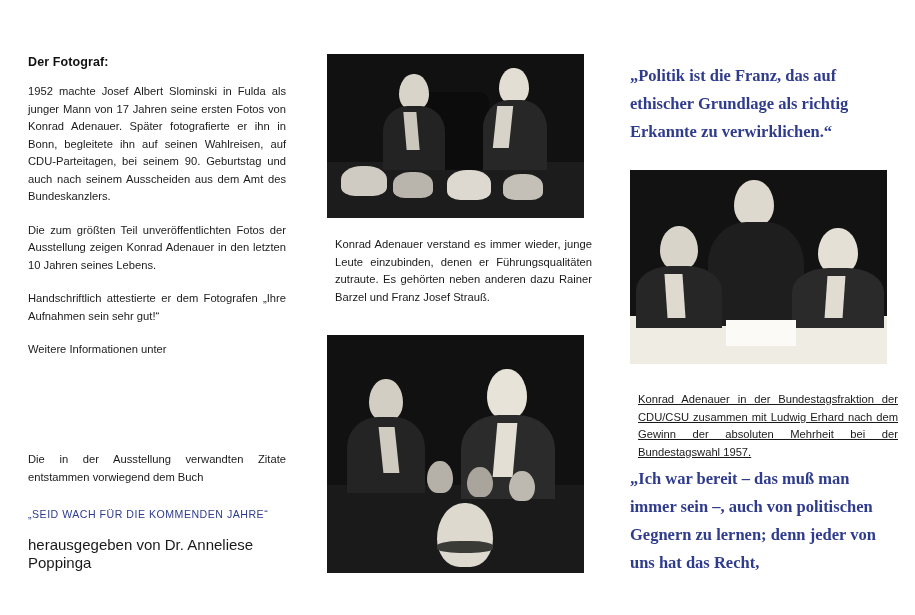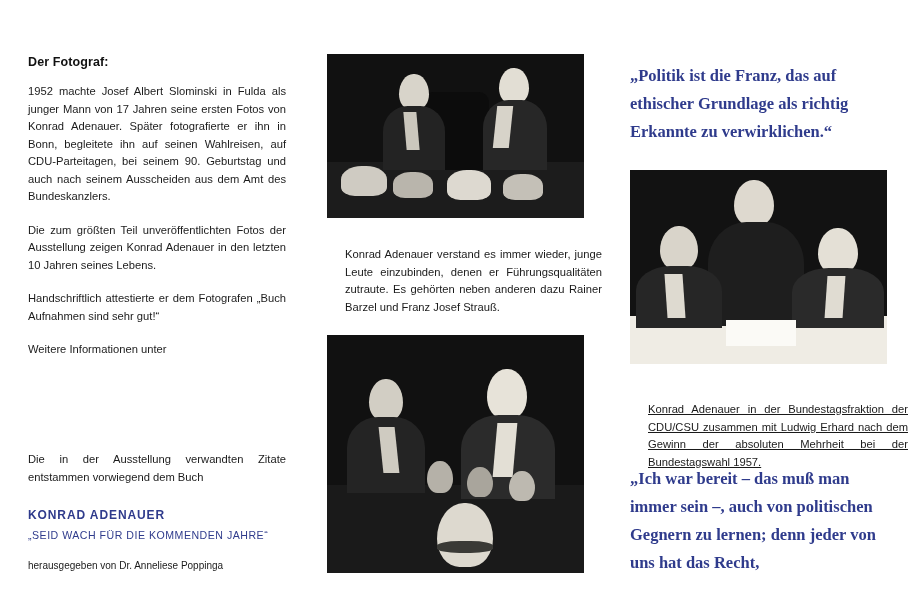--- a/index.html
+++ b/index.html
@@ -73,21 +73,21 @@
     color: #2f3b8c;
     margin: 0 0 7px 0;
   }
   .book-sub {
     font-size: 10.6px;
     letter-spacing: 0.5px;
     color: #2f3b8c;
     margin: 0 0 16px 0;
   }
   .editor {
-    font-size: 10px;
+    font-size: 15px;
     line-height: 17.5px;
     margin: 0;
   }
 
   
   .col-mid {
     position: absolute;
     left: 327px;
     top: 0;
     width: 258px;
@@ -101,21 +101,21 @@
     position: absolute;
     left: 0;
     top: 54px;
     width: 257px;
     height: 164px;
   }
   .caption {
     font-size: 11.2px;
     line-height: 17.5px;
     text-align: justify;
-    margin: 18px;
+    margin: 8px;
   }
   .cap-mid {
     position: absolute;
     left: 0;
     top: 228px;
     width: 257px;
   }
   .photo-2 {
     position: absolute;
     left: 0;
@@ -192,27 +192,26 @@
 </style>
 </head>
 <body>
 
 <div class="page">
 
   <div class="col-left">
     <h1 class="heading">Der Fotograf:</h1>
     <p class="para">1952 machte Josef Albert Slominski in Fulda als junger Mann von 17 Jahren seine ersten Fotos von Konrad Adenauer. Später fotografierte er ihn in Bonn, begleitete ihn auf seinen Wahlreisen, auf CDU-Parteitagen, bei seinem 90. Geburtstag und auch nach seinem Ausscheiden aus dem Amt des Bundeskanzlers.</p>
     <p class="para">Die zum größten Teil unveröffentlichten Fotos der Ausstellung zeigen Konrad Adenauer in den letzten 10 Jahren seines Lebens.</p>
-    <p class="para">Handschriftlich attestierte er dem Fotografen „Buch Aufnahmen sind sehr gut!“</p>
+    <p class="para">Handschriftlich attestierte er dem Fotografen „Ihre Aufnahmen sein sehr gut!“</p>
     <p class="para last">Weitere Informationen unter</p>
   </div>
 
   <div class="col-left-bottom">
     <p class="quote-source">Die in der Ausstellung verwandten Zitate entstammen vorwiegend dem Buch</p>
-    <p class="book-title">KONRAD ADENAUER</p>
     <p class="book-sub">„SEID WACH FÜR DIE KOMMENDEN JAHRE“</p>
     <p class="editor">herausgegeben von Dr. Anneliese Poppinga</p>
   </div>
 
   <div class="col-mid">
 
     <div class="photo photo-1">
 
       <div class="ph-dark" style="left:0;top:0;width:257px;height:164px;background:#111;"></div>
       <div class="ph-mid" style="left:0;top:108px;width:257px;height:56px;background:#1c1c1c;"></div>

